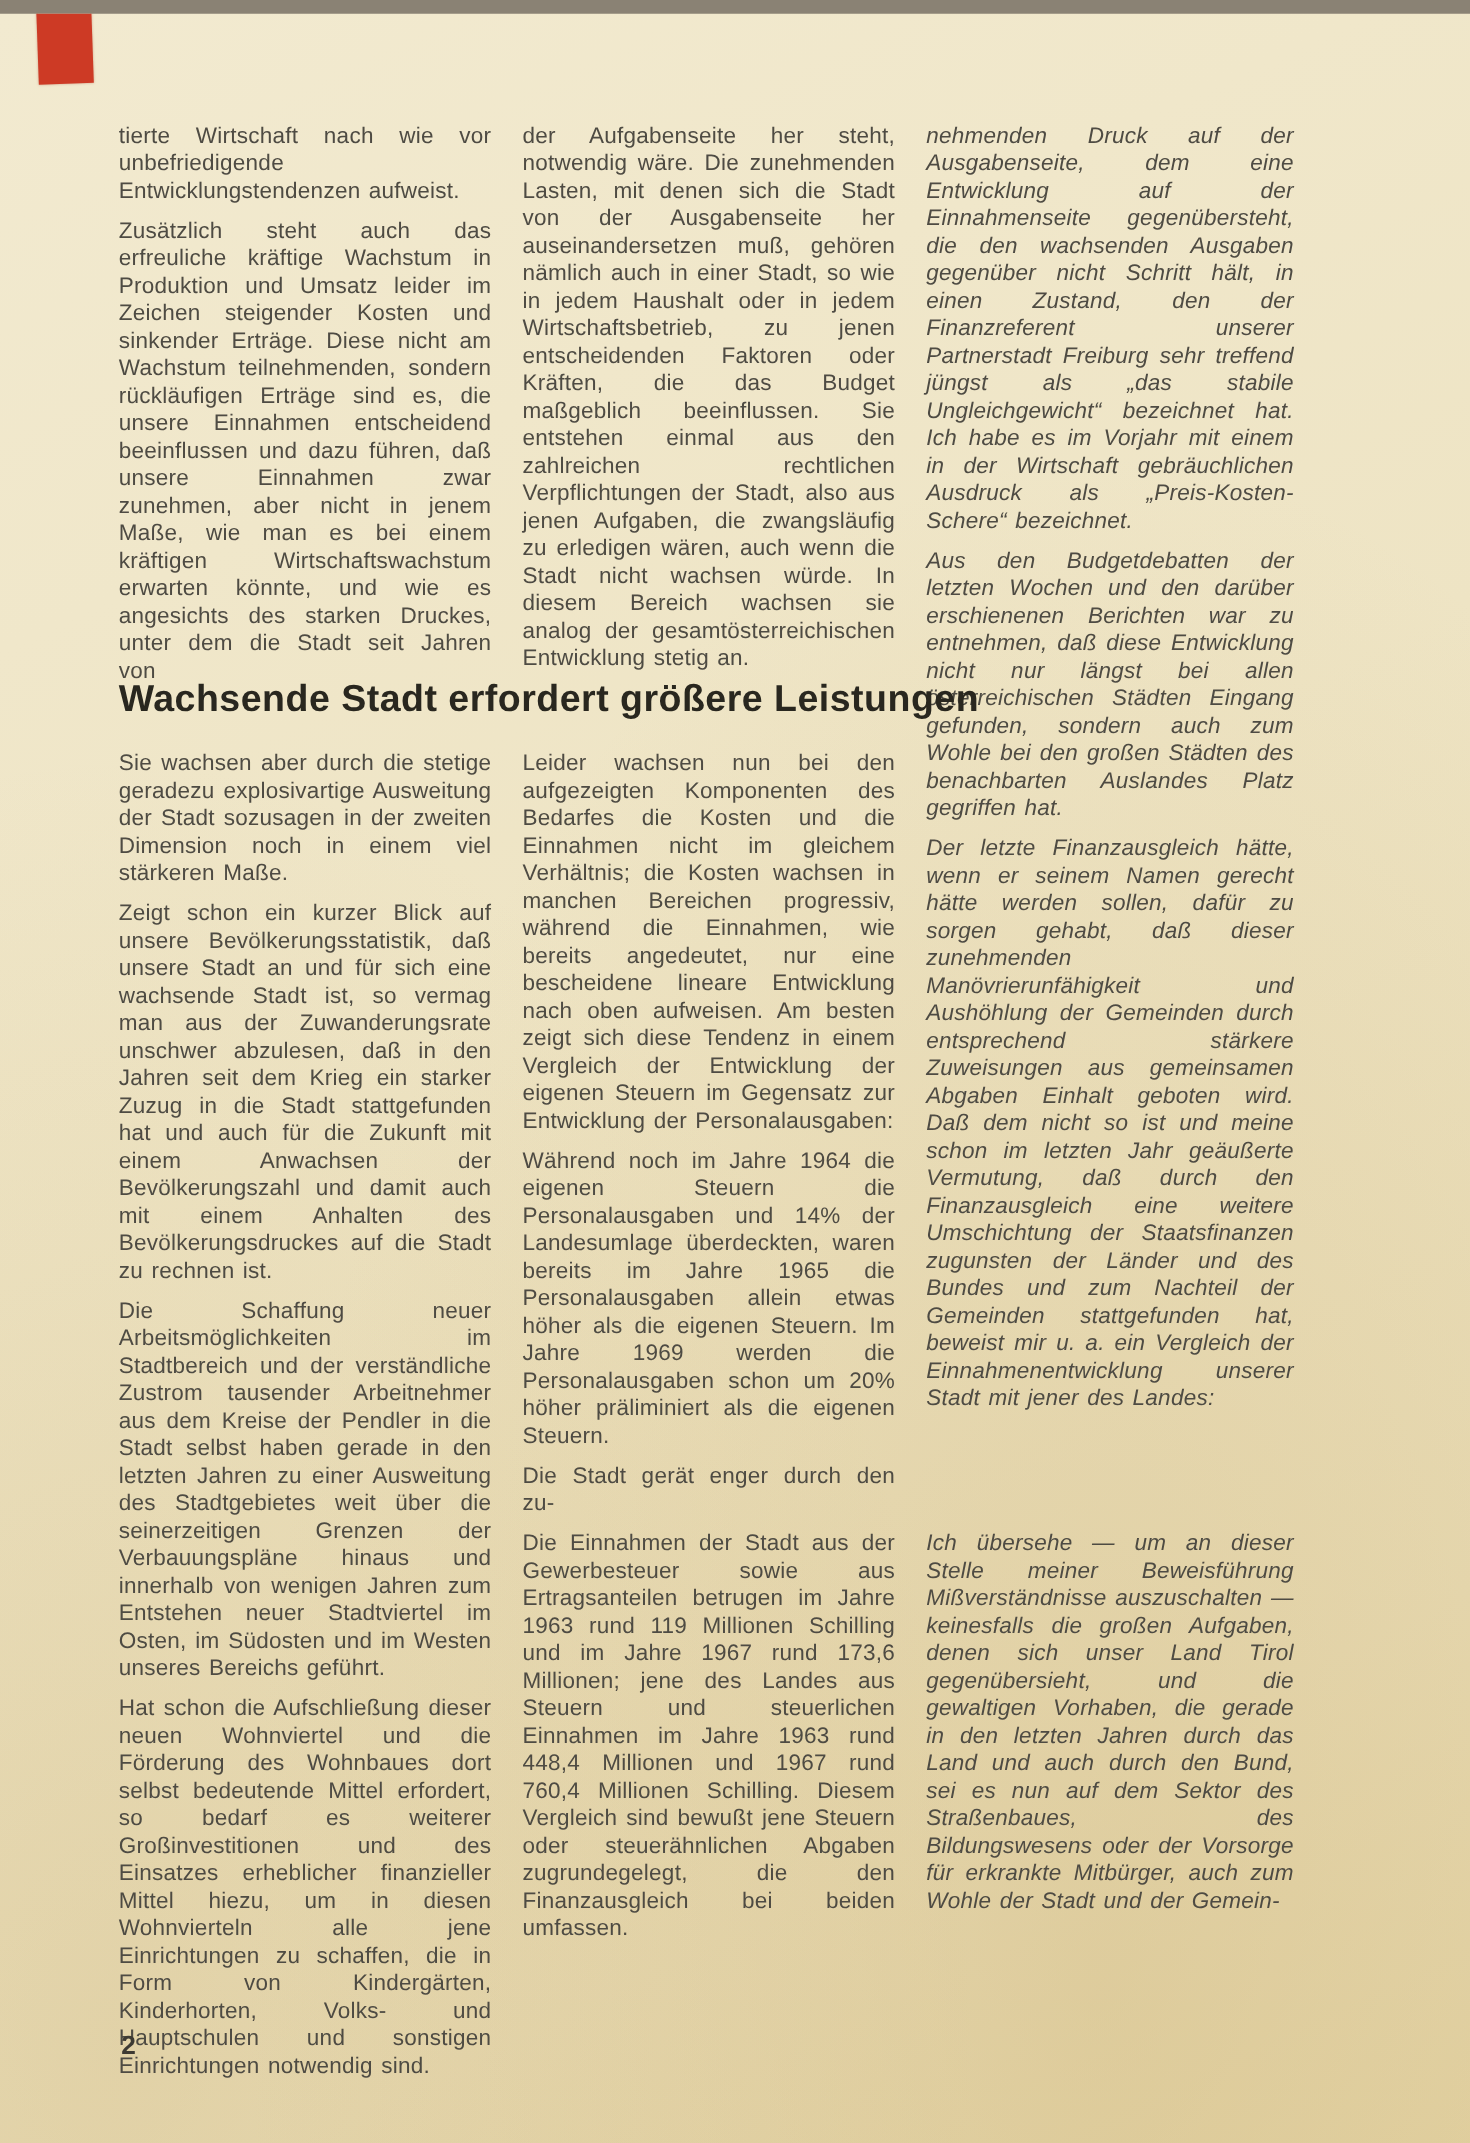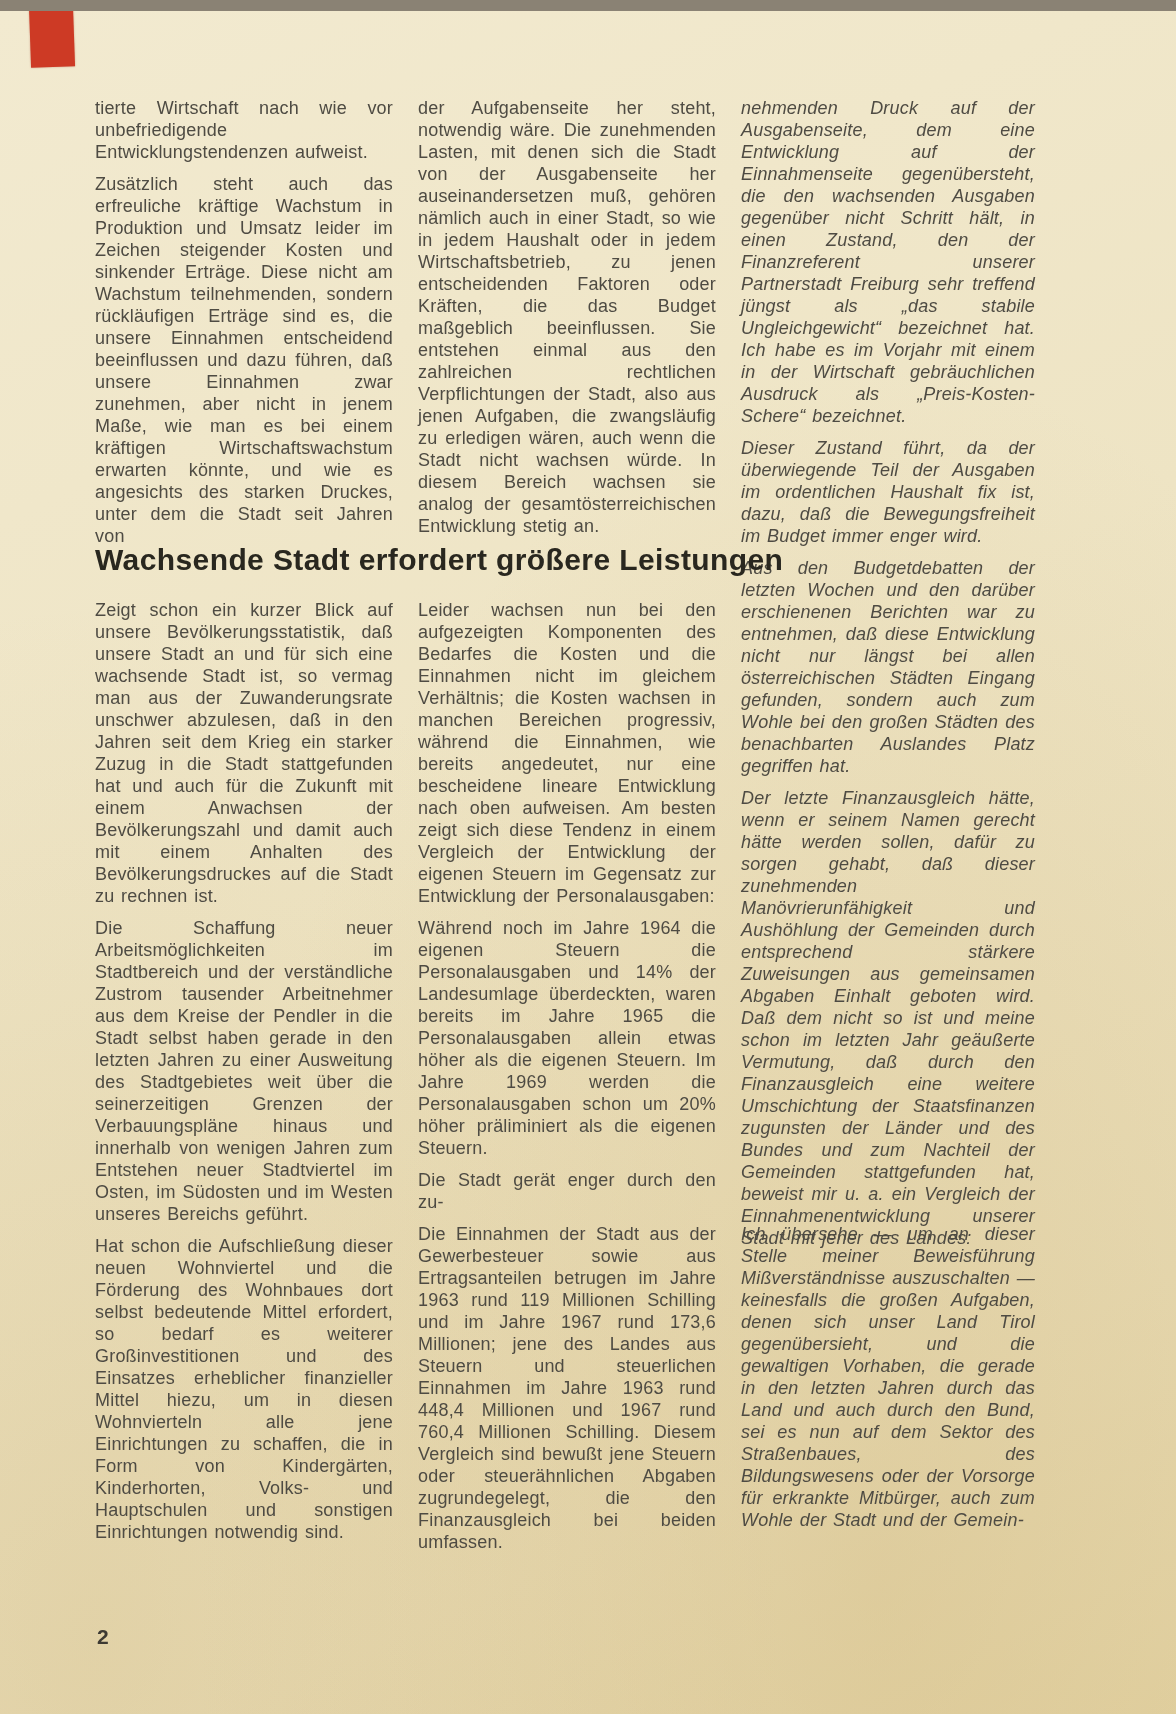--- a/index.html
+++ b/index.html
@@ -65,28 +65,28 @@
     <p>tierte Wirtschaft nach wie vor unbefriedigende Entwicklungstendenzen aufweist.</p>
     <p>Zusätzlich steht auch das erfreuliche kräftige Wachstum in Produktion und Umsatz leider im Zeichen steigender Kosten und sinkender Erträge. Diese nicht am Wachstum teilnehmenden, sondern rückläufigen Erträge sind es, die unsere Einnahmen entscheidend beeinflussen und dazu führen, daß unsere Einnahmen zwar zunehmen, aber nicht in jenem Maße, wie man es bei einem kräftigen Wirtschaftswachstum erwarten könnte, und wie es angesichts des starken Druckes, unter dem die Stadt seit Jahren von</p>
   </div>
 
   <div class="block c2 rowtop">
     <p>der Aufgabenseite her steht, notwendig wäre. Die zunehmenden Lasten, mit denen sich die Stadt von der Ausgabenseite her auseinandersetzen muß, gehören nämlich auch in einer Stadt, so wie in jedem Haushalt oder in jedem Wirtschaftsbetrieb, zu jenen entscheidenden Faktoren oder Kräften, die das Budget maßgeblich beeinflussen. Sie entstehen einmal aus den zahlreichen rechtlichen Verpflichtungen der Stadt, also aus jenen Aufgaben, die zwangsläufig zu erledigen wären, auch wenn die Stadt nicht wachsen würde. In diesem Bereich wachsen sie analog der gesamtösterreichischen Entwicklung stetig an.</p>
   </div>
 
   <div class="block c3 rowtop">
     <p>nehmenden Druck auf der Ausgabenseite, dem eine Entwicklung auf der Einnahmenseite gegenübersteht, die den wachsenden Ausgaben gegenüber nicht Schritt hält, in einen Zustand, den der Finanzreferent unserer Partnerstadt Freiburg sehr treffend jüngst als „das stabile Ungleichgewicht“ bezeichnet hat. Ich habe es im Vorjahr mit einem in der Wirtschaft gebräuchlichen Ausdruck als „Preis-Kosten-Schere“ bezeichnet.</p>
-    <p>Dieser Zustand führt, da der überwiegende Teil der Ausgaben im ordentlichen Haushalt fix ist, dazu, daß die Bewegungsfreiheit im Budget immer enger wird.</p>
     <p>Aus den Budgetdebatten der letzten Wochen und den darüber erschienenen Berichten war zu entnehmen, daß diese Entwicklung nicht nur längst bei allen österreichischen Städten Eingang gefunden, sondern auch zum Wohle bei den großen Städten des benachbarten Auslandes Platz gegriffen hat.</p>
     <p>Der letzte Finanzausgleich hätte, wenn er seinem Namen gerecht hätte werden sollen, dafür zu sorgen gehabt, daß dieser zunehmenden Manövrierunfähigkeit und Aushöhlung der Gemeinden durch entsprechend stärkere Zuweisungen aus gemeinsamen Abgaben Einhalt geboten wird. Daß dem nicht so ist und meine schon im letzten Jahr geäußerte Vermutung, daß durch den Finanzausgleich eine weitere Umschichtung der Staatsfinanzen zugunsten der Länder und des Bundes und zum Nachteil der Gemeinden stattgefunden hat, beweist mir u. a. ein Vergleich der Einnahmenentwicklung unserer Stadt mit jener des Landes:</p>
   </div>
 
   <div class="headline h1">Wachsende Stadt erfordert größere Leistungen</div>
 
   <div class="block c1 row2">
+    <p>Sie wachsen aber durch die stetige geradezu explosivartige Ausweitung der Stadt sozusagen in der zweiten Dimension noch in einem viel stärkeren Maße.</p>
     <p>Zeigt schon ein kurzer Blick auf unsere Bevölkerungsstatistik, daß unsere Stadt an und für sich eine wachsende Stadt ist, so vermag man aus der Zuwanderungsrate unschwer abzulesen, daß in den Jahren seit dem Krieg ein starker Zuzug in die Stadt stattgefunden hat und auch für die Zukunft mit einem Anwachsen der Bevölkerungszahl und damit auch mit einem Anhalten des Bevölkerungsdruckes auf die Stadt zu rechnen ist.</p>
     <p>Die Schaffung neuer Arbeitsmöglichkeiten im Stadtbereich und der verständliche Zustrom tausender Arbeitnehmer aus dem Kreise der Pendler in die Stadt selbst haben gerade in den letzten Jahren zu einer Ausweitung des Stadtgebietes weit über die seinerzeitigen Grenzen der Verbauungspläne hinaus und innerhalb von wenigen Jahren zum Entstehen neuer Stadtviertel im Osten, im Südosten und im Westen unseres Bereichs geführt.</p>
     <p>Hat schon die Aufschließung dieser neuen Wohnviertel und die Förderung des Wohnbaues dort selbst bedeutende Mittel erfordert, so bedarf es weiterer Großinvestitionen und des Einsatzes erheblicher finanzieller Mittel hiezu, um in diesen Wohnvierteln alle jene Einrichtungen zu schaffen, die in Form von Kindergärten, Kinderhorten, Volks- und Hauptschulen und sonstigen Einrichtungen notwendig sind.</p>
   </div>
 
   <div class="block c2 row2">
     <p>Leider wachsen nun bei den aufgezeigten Komponenten des Bedarfes die Kosten und die Einnahmen nicht im gleichem Verhältnis; die Kosten wachsen in manchen Bereichen progressiv, während die Einnahmen, wie bereits angedeutet, nur eine bescheidene lineare Entwicklung nach oben aufweisen. Am besten zeigt sich diese Tendenz in einem Vergleich der Entwicklung der eigenen Steuern im Gegensatz zur Entwicklung der Personalausgaben:</p>
     <p>Während noch im Jahre 1964 die eigenen Steuern die Personalausgaben und 14% der Landesumlage überdeckten, waren bereits im Jahre 1965 die Personalausgaben allein etwas höher als die eigenen Steuern. Im Jahre 1969 werden die Personalausgaben schon um 20% höher präliminiert als die eigenen Steuern.</p>
     <p>Die Stadt gerät enger durch den zu-</p>
   </div>

